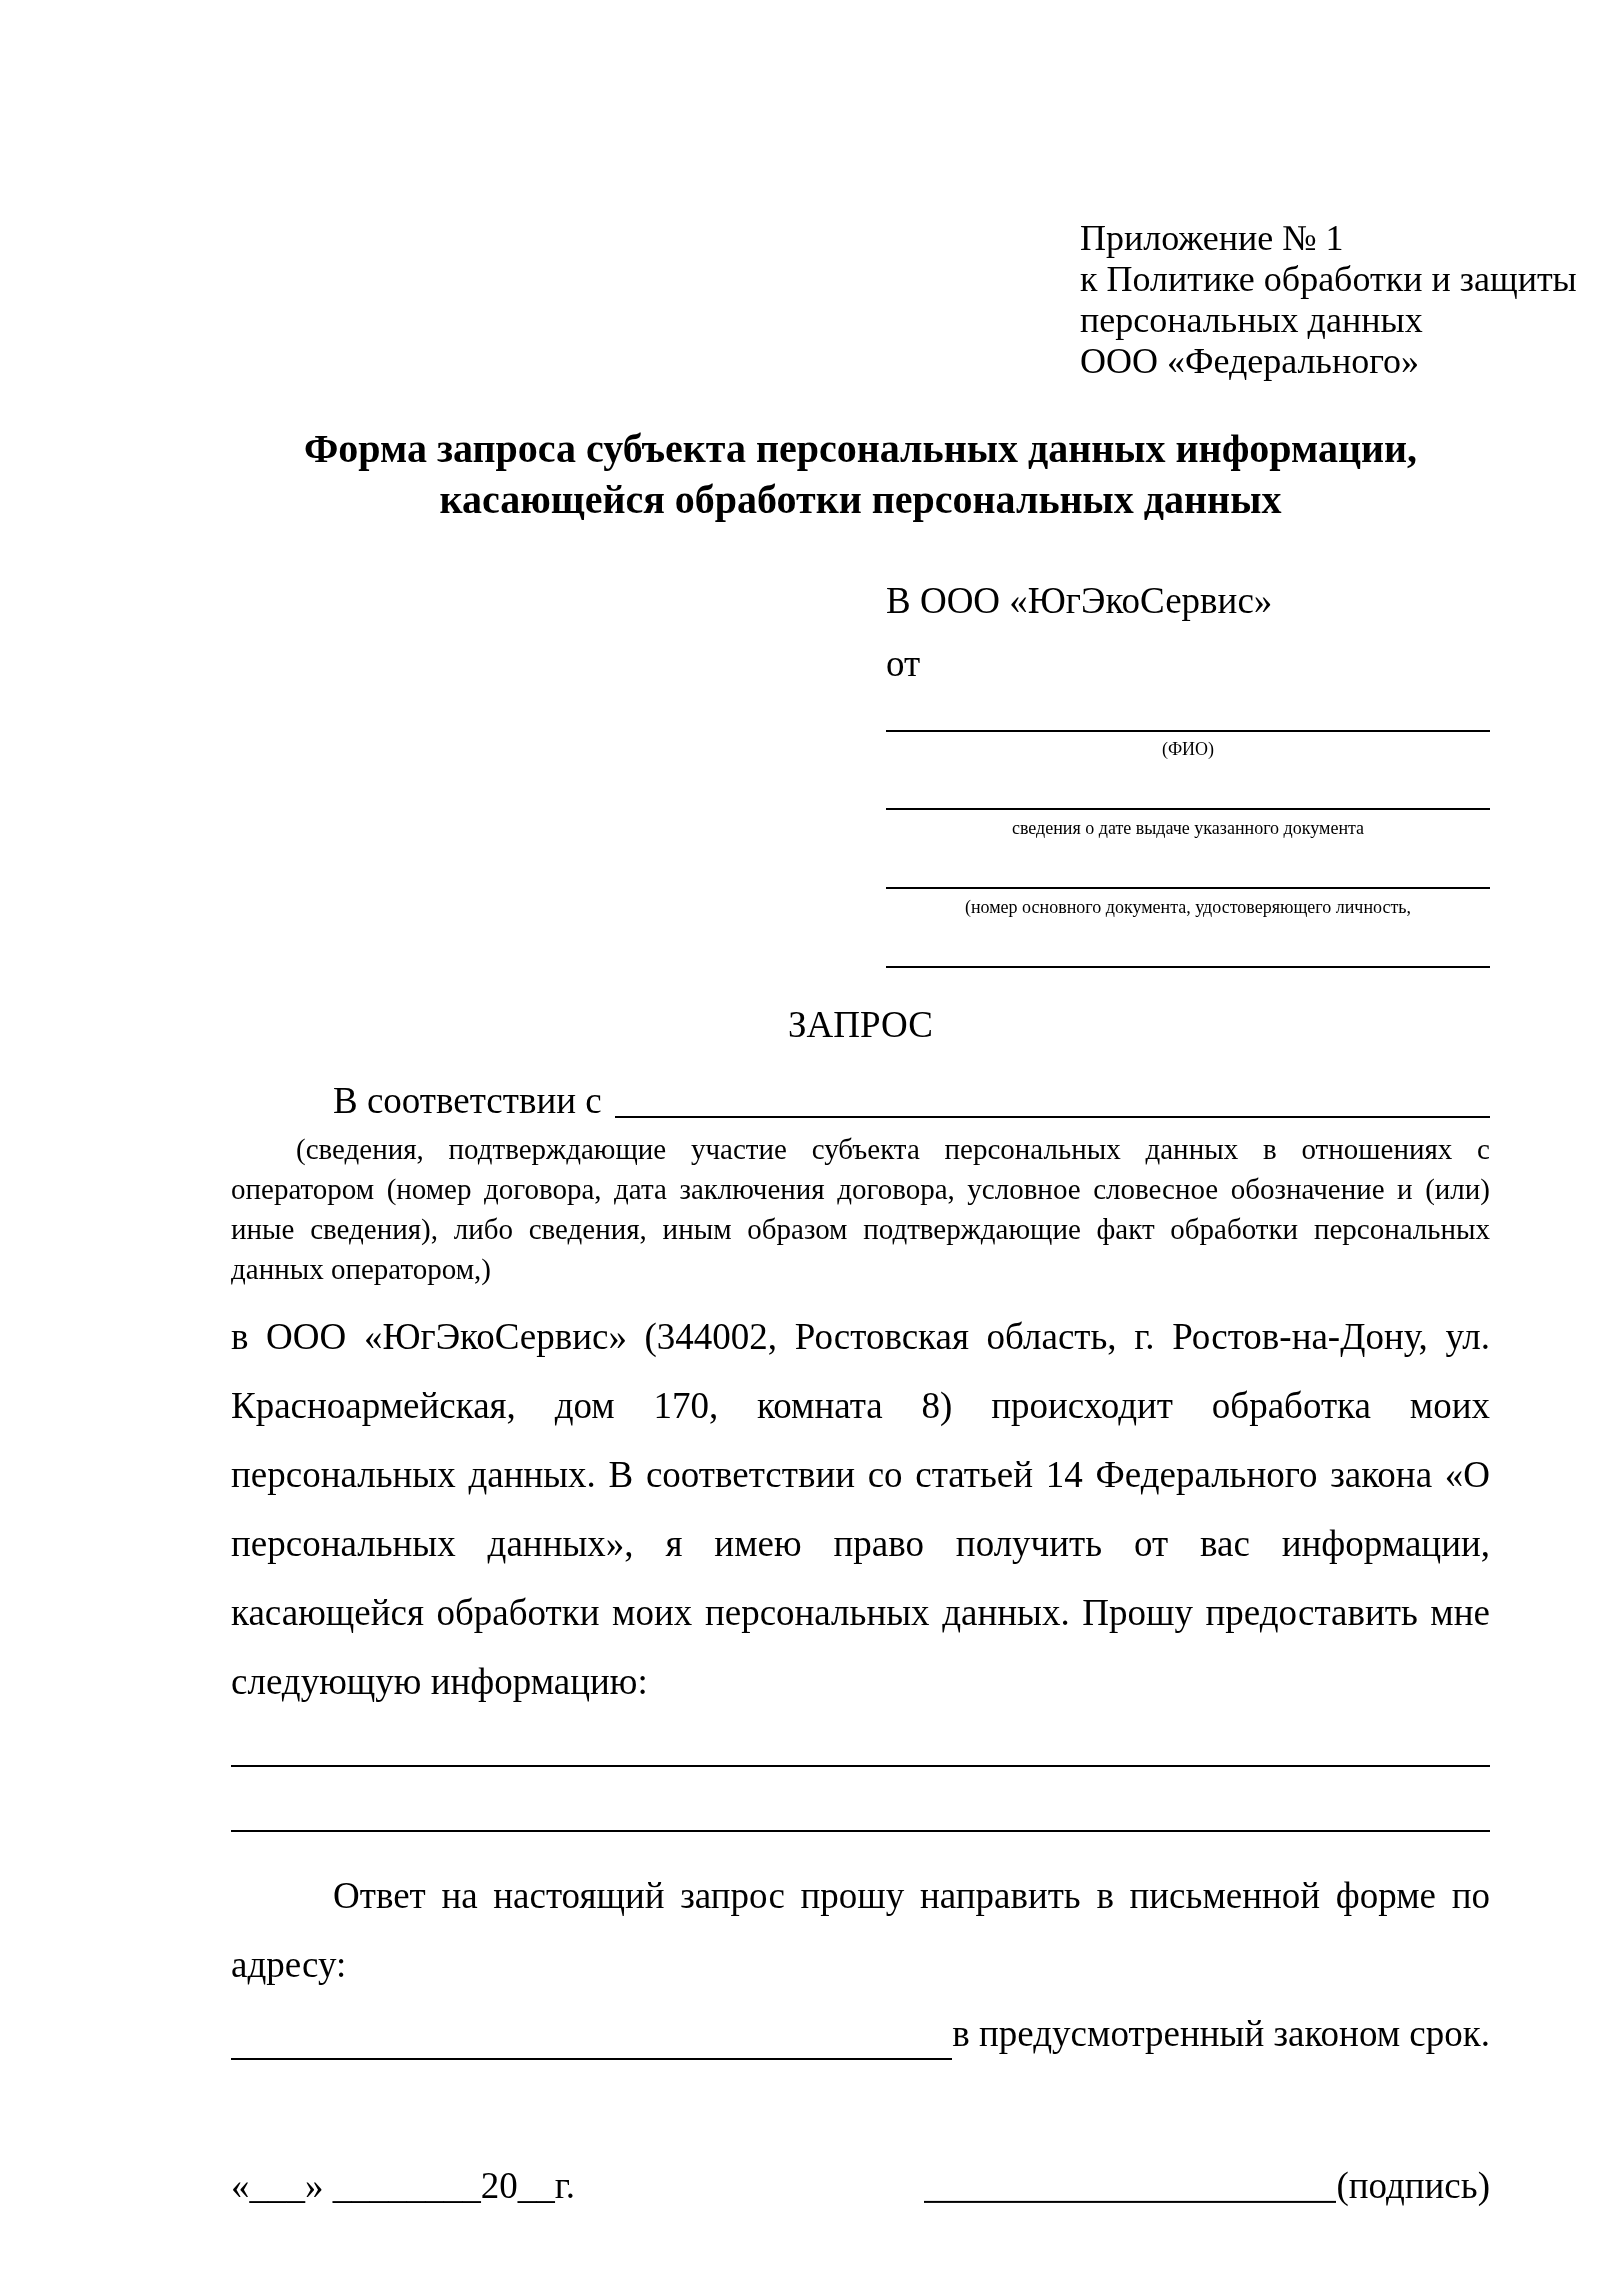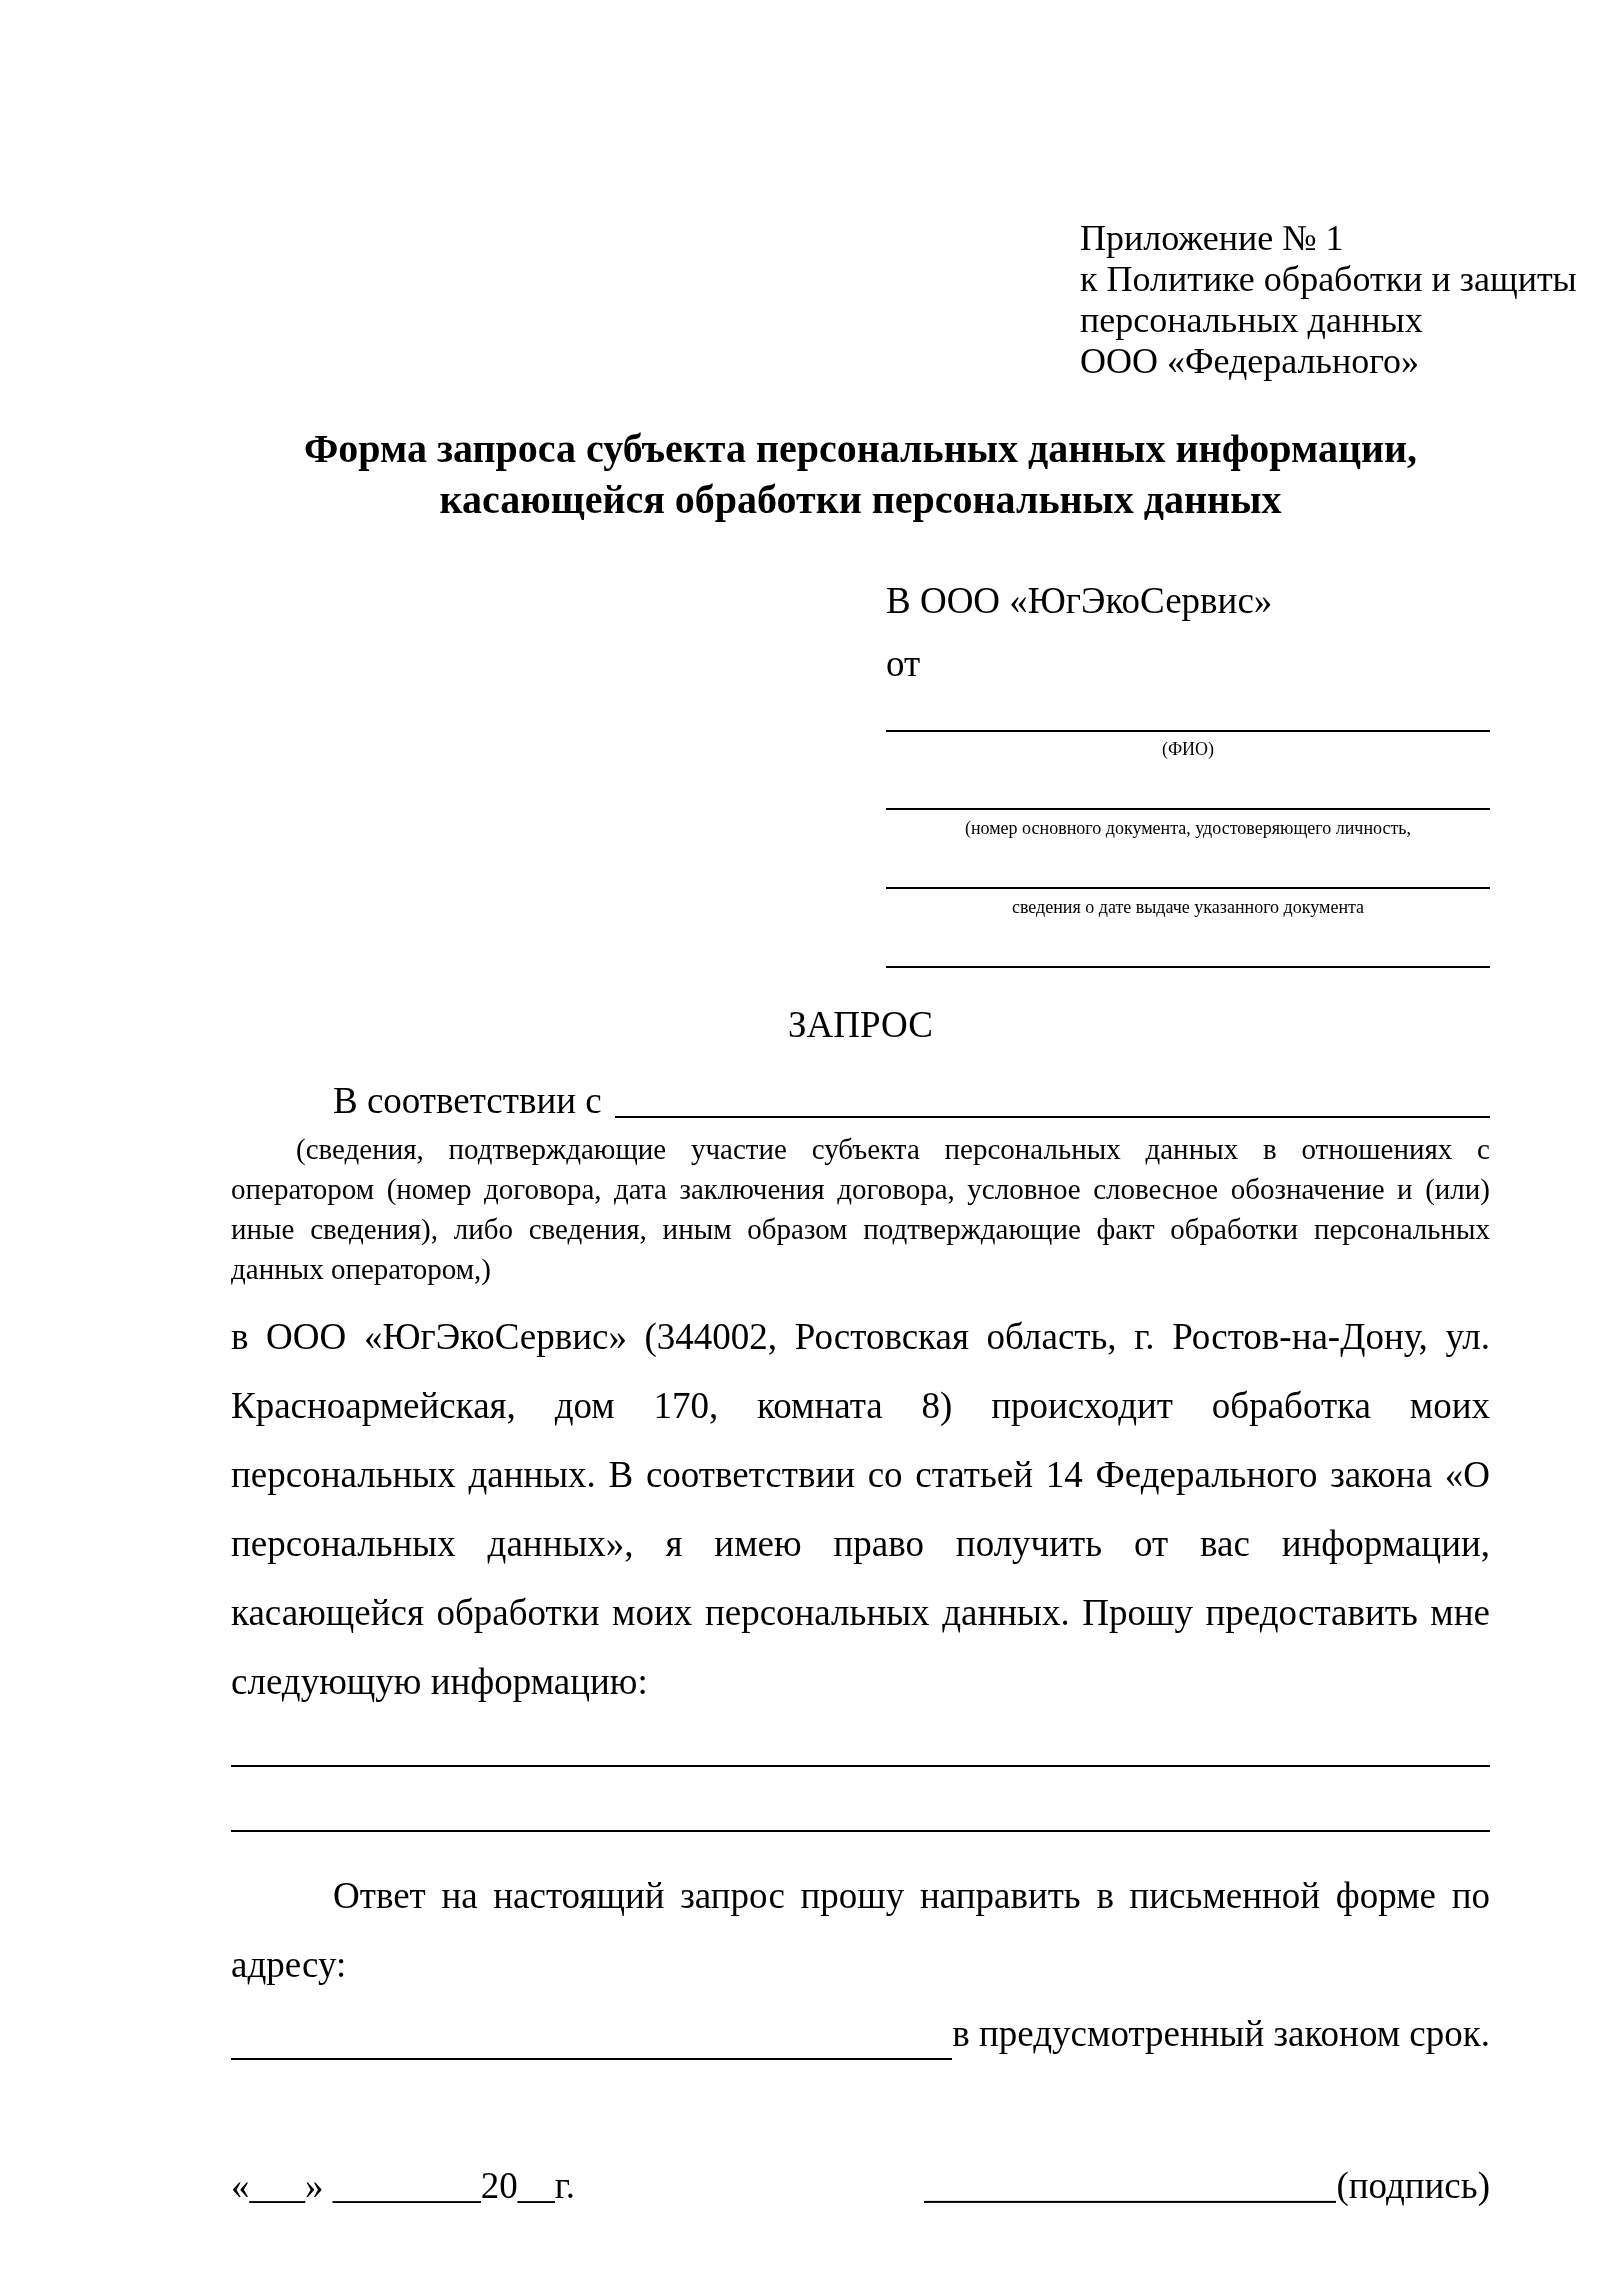--- a/index.html
+++ b/index.html
@@ -161,26 +161,26 @@
     <div class="addr-to">В ООО «ЮгЭкоСервис»</div>
     <div class="addr-from">от</div>
 
     <div class="field">
       <div class="rule"></div>
       <div class="caption">(ФИО)</div>
     </div>
 
     <div class="field">
       <div class="rule"></div>
+      <div class="caption">сведения о дате выдаче указанного документа</div>
+    </div>
+
+    <div class="field">
+      <div class="rule"></div>
       <div class="caption">(номер основного документа, удостоверяющего личность,</div>
-    </div>
-
-    <div class="field">
-      <div class="rule"></div>
-      <div class="caption">сведения о дате выдаче указанного документа</div>
     </div>
 
     <div class="field">
       <div class="rule"></div>
     </div>
   </div>
 
   <div class="zapros">ЗАПРОС</div>
 
   <div class="accordance-row">

